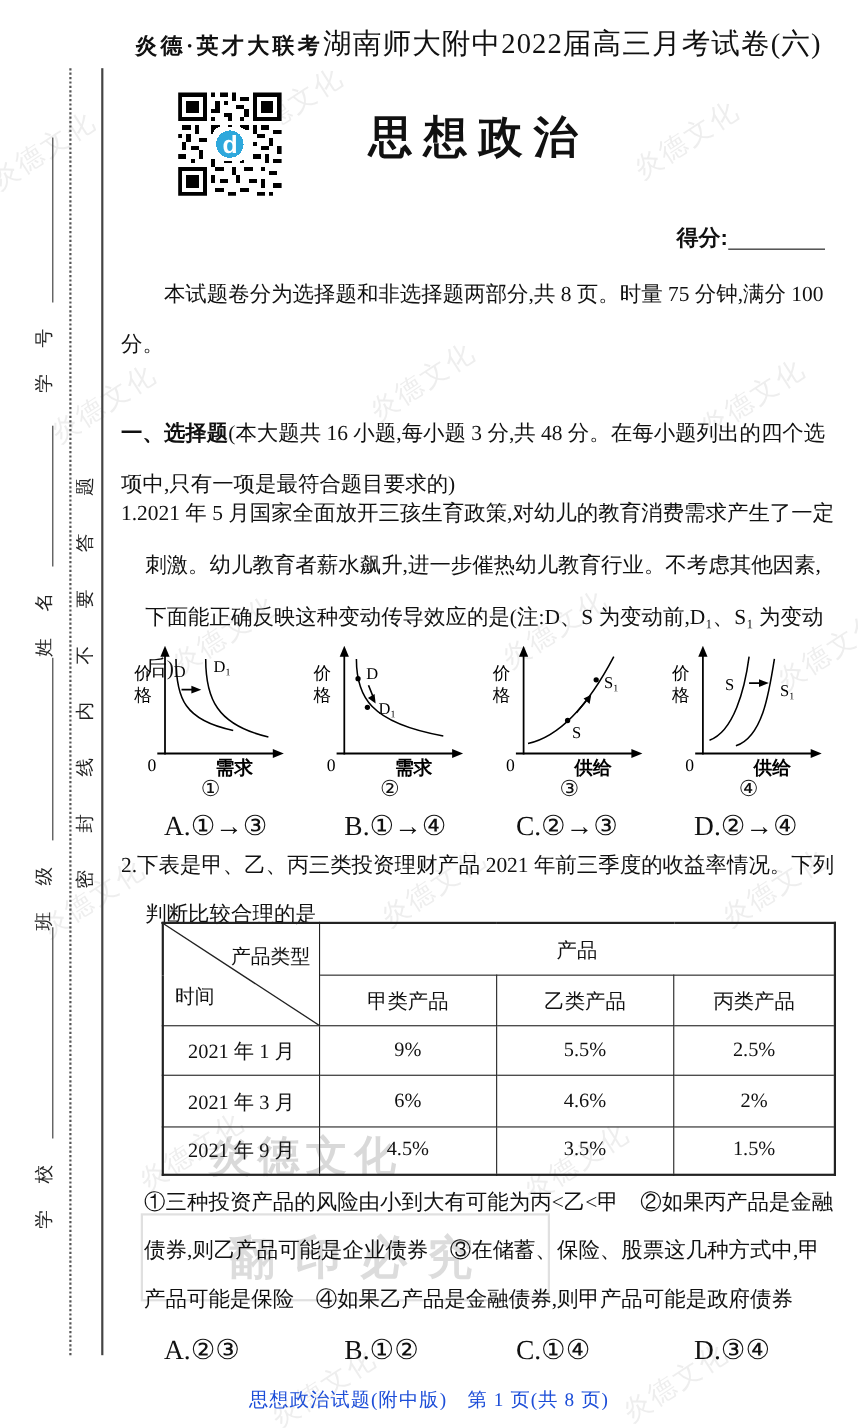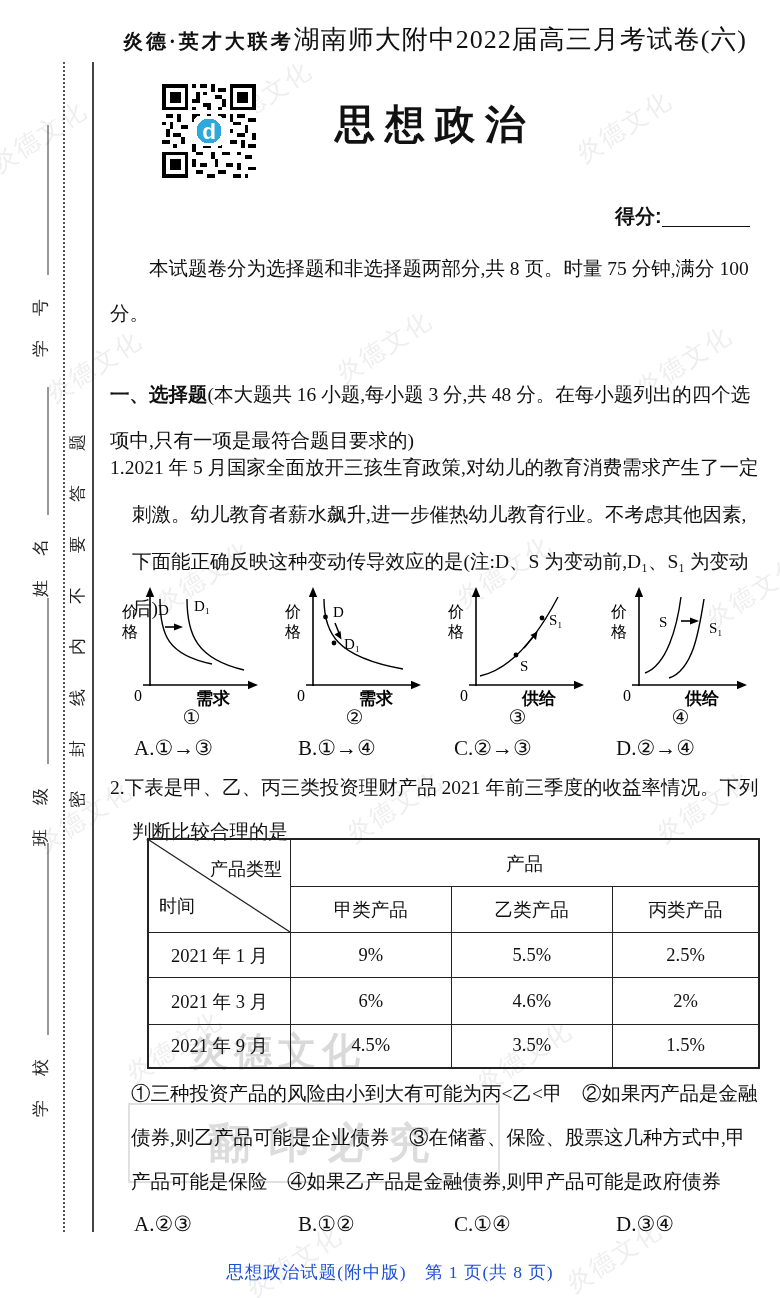--- a/index.html
+++ b/index.html
@@ -64,21 +64,21 @@
         padding-left:22px; text-indent:-22px; line-height:44px; }
   .statements { position:absolute; top:1072px; left:0; width:100%;
         padding-left:21px; line-height:44px; }
 
   .graphs { position:absolute; top:585px; left:0; width:100%; display:flex; }
   .graph-block { width:163px; text-align:center; }
   .graph-block svg { display:block; }
   .graph-num { font-size:20px; margin-top:-2px; }
   .gtxt { font-family:"Liberation Serif",serif; }
 
-  .optrow { position:absolute; left:0; width:100%; height:30px; font-size:21px; }
+  .optrow { position:absolute; left:15px; width:100%; height:30px; font-size:25px; }
   .optrow .opt { position:absolute; white-space:nowrap; }
   .q1-options { top:736px; }
   .q2-options { top:1212px; }
   .opt-a { left:24px; } .opt-b { left:188px; } .opt-c { left:344px; } .opt-d { left:506px; }
 
   
   .yield-table { position:absolute; left:37px; top:838px; border-collapse:collapse;
         font-size:18.5px; }
   .yield-table td { border:1px solid #222; text-align:center; vertical-align:middle;
         padding:0; }

